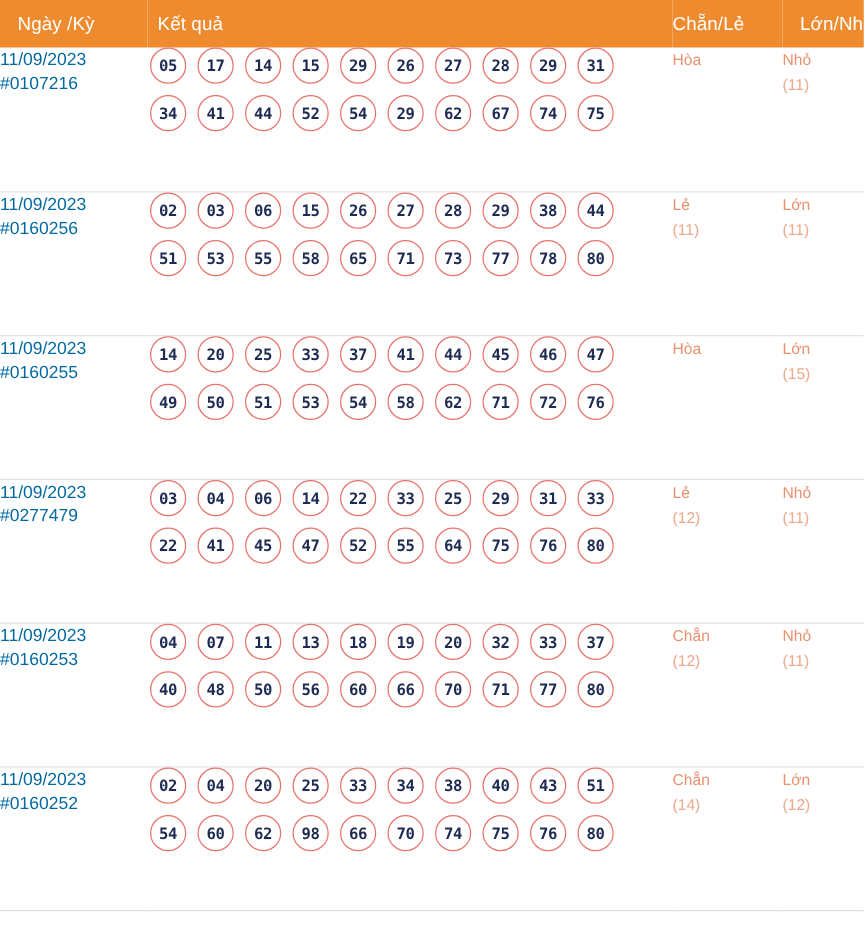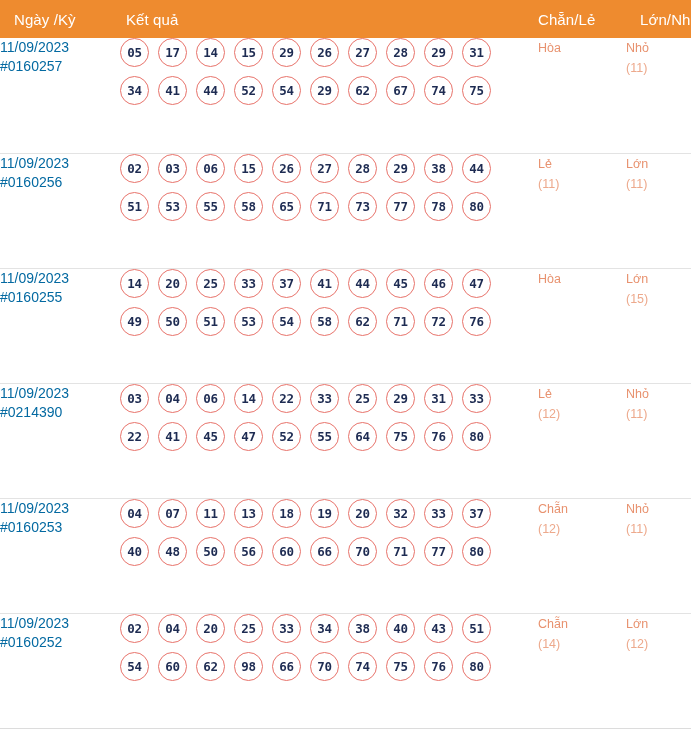--- a/index.html
+++ b/index.html
@@ -102,21 +102,21 @@
   <thead>
     <tr class="thead-row">
       <th class="col-date">Ngày /Kỳ</th>
       <th class="col-result">Kết quả</th>
       <th class="col-oe">Chẵn/Lẻ</th>
       <th class="col-bs">Lớn/Nhỏ</th>
     </tr>
   </thead>
   <tbody id="table-body">
       <tr class="result-row first-row">
-        <td class="cell-date"><span>11/09/2023</span><span class="draw-id">#0160257</span></td>
+        <td class="cell-date"><span>11/09/2023</span><span class="draw-id">#0107216</span></td>
         <td class="cell-result">
           <div class="ball-line">
             <span class="ball">05</span>
             <span class="ball">17</span>
             <span class="ball">14</span>
             <span class="ball">15</span>
             <span class="ball">29</span>
             <span class="ball">26</span>
             <span class="ball">27</span>
             <span class="ball">28</span>
@@ -195,21 +195,21 @@
             <span class="ball">62</span>
             <span class="ball">71</span>
             <span class="ball">72</span>
             <span class="ball">76</span>
           </div>
         </td>
         <td class="cell-oe"><span>Hòa</span><span class="count"></span></td>
         <td class="cell-bs"><span>Lớn</span><span class="count">(15)</span></td>
       </tr>
       <tr class="result-row">
-        <td class="cell-date"><span>11/09/2023</span><span class="draw-id">#0214390</span></td>
+        <td class="cell-date"><span>11/09/2023</span><span class="draw-id">#0277479</span></td>
         <td class="cell-result">
           <div class="ball-line">
             <span class="ball">03</span>
             <span class="ball">04</span>
             <span class="ball">06</span>
             <span class="ball">14</span>
             <span class="ball">22</span>
             <span class="ball">33</span>
             <span class="ball">25</span>
             <span class="ball">29</span>

